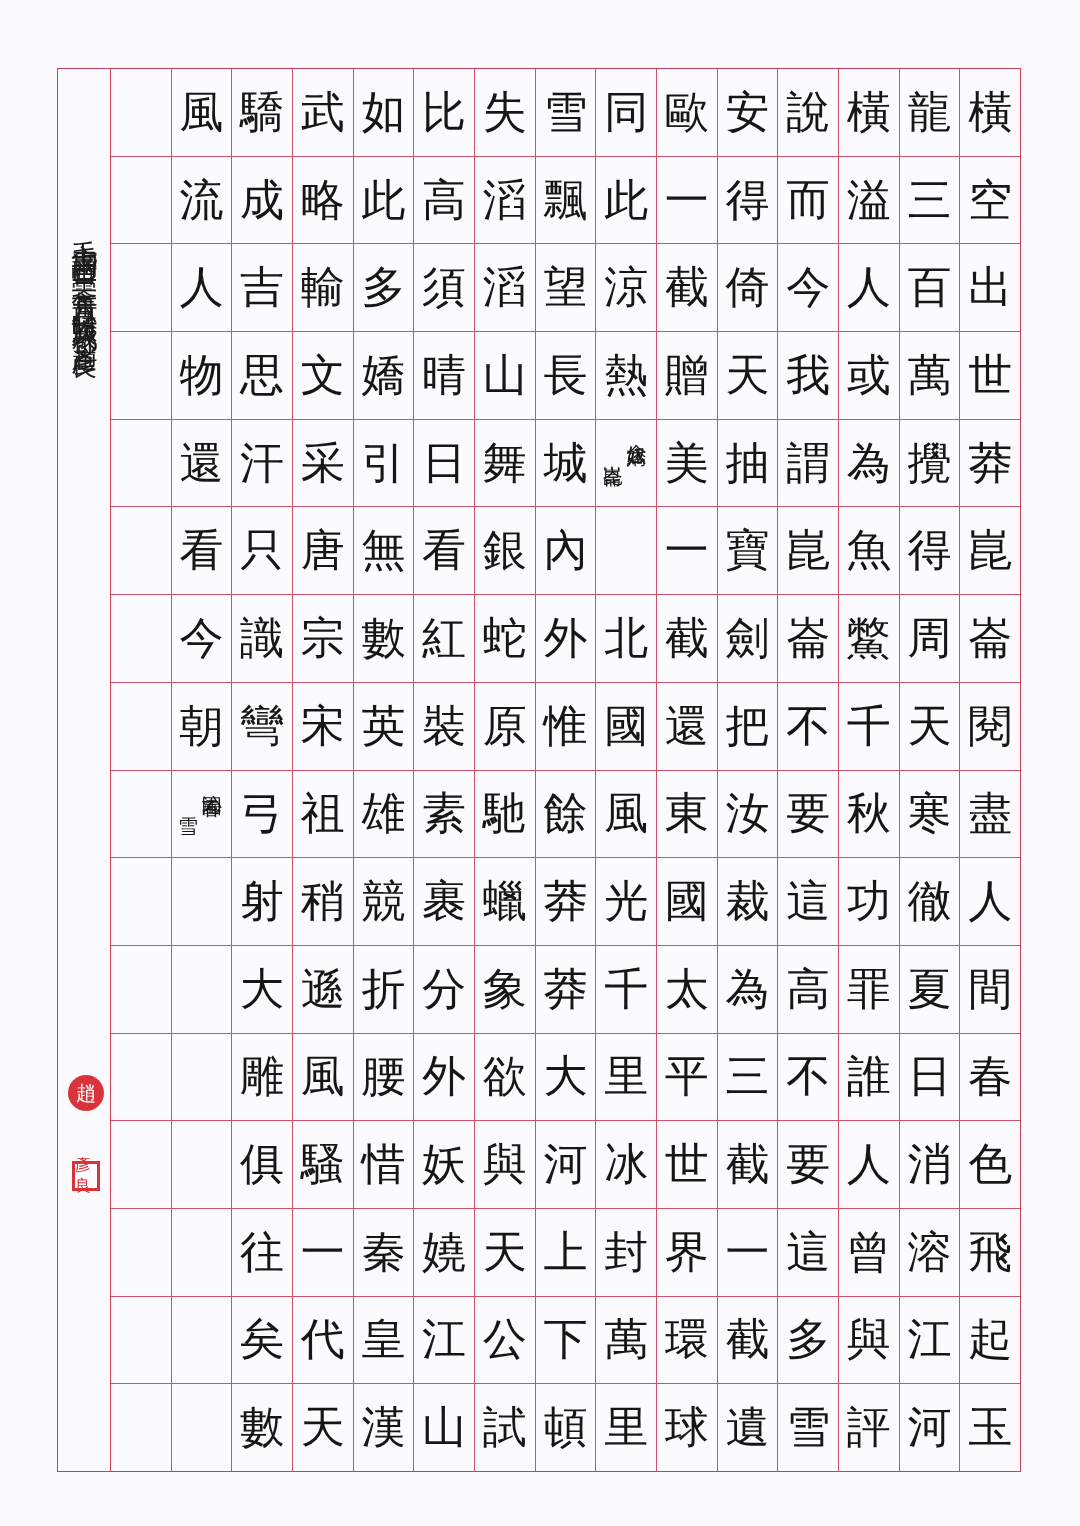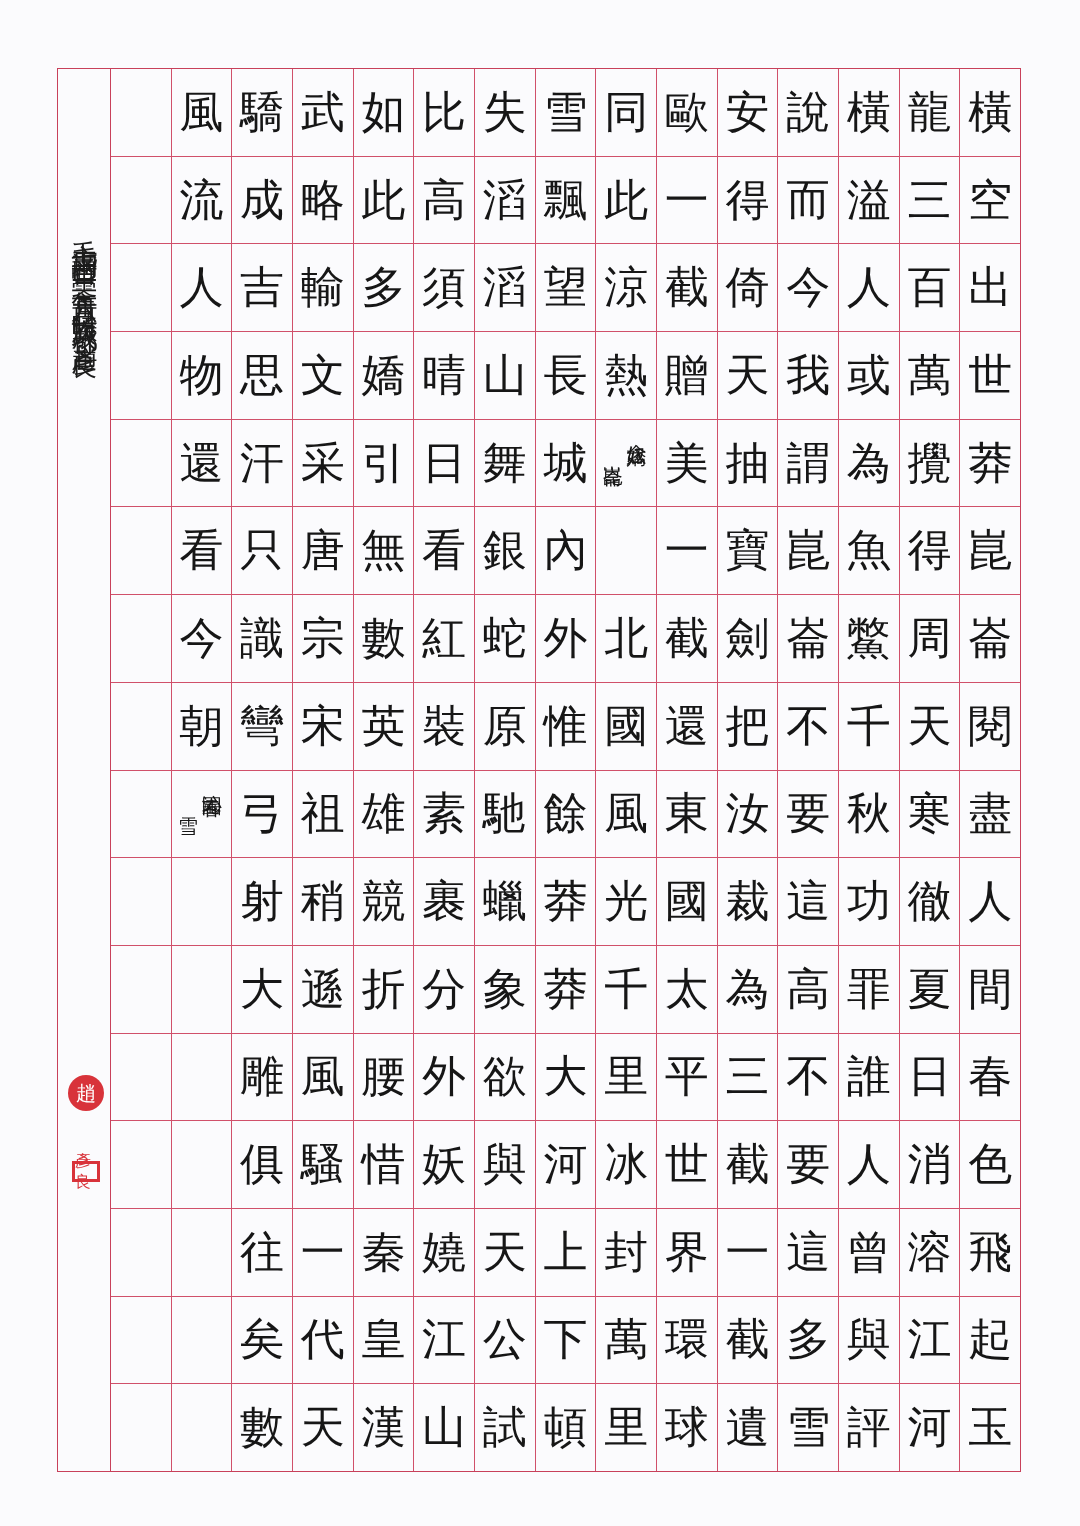--- a/index.html
+++ b/index.html
@@ -40,21 +40,21 @@
     width: 36px; height: 36px;
     border-radius: 50%;
     background: #d8333a;
     color: #fff;
     font-size: 20px;
     display: flex; align-items: center; justify-content: center;
   }
   .seal-square {
     position: absolute;
     left: 14px; top: 1092px;
-    width: 28px; height: 21px;
+    width: 28px; height: 30px;
     border: 3px solid #d8333a;
     box-sizing: border-box;
     color: #d8333a;
     font-size: 16px;
     display: flex; align-items: center; justify-content: center;
   }
   .grid {
     position: absolute;
     left: 53px; top: 0;
     width: 909px; height: 100%;

